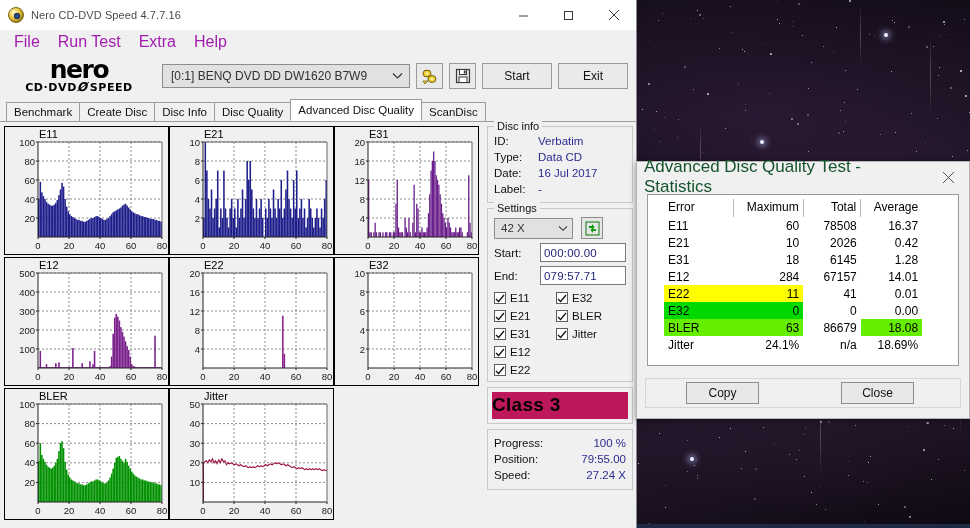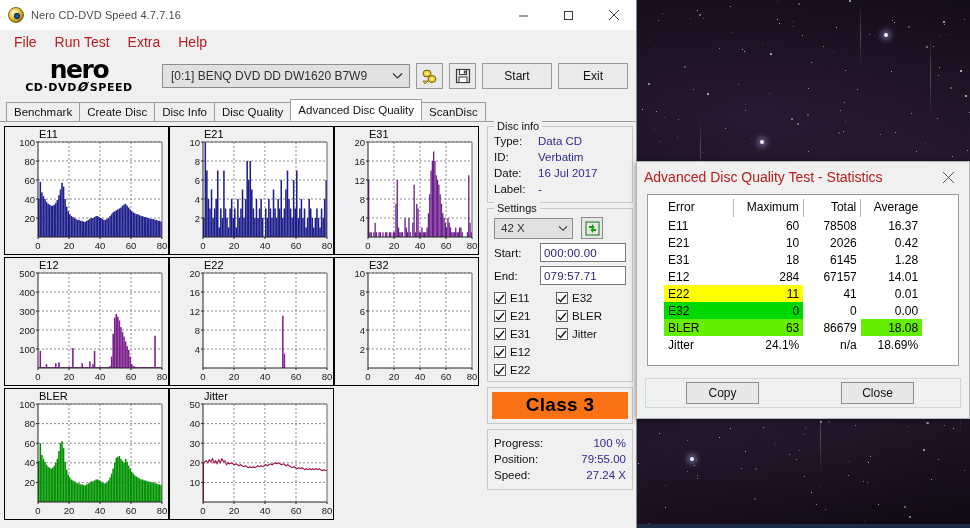--- a/index.html
+++ b/index.html
@@ -59,21 +59,21 @@
   .win-btn{
     width:45px;height:30px;display:flex;align-items:center;justify-content:center;
     color:#3a3a3a; font-size:13px; line-height:1;
   }
   .win-btn svg{display:block;}
 
   .menubar{
     height:23px; background:#f0f0f0; display:flex; align-items:center;
     padding-left:6px; gap:2px; flex:0 0 23px;
   }
-  .menu-item{ font-size:14px; color:#b91c1c; padding:3px 8px; }
+  .menu-item{ font-size:16px; color:#a21caf; padding:3px 8px; }
 
   .toolbar{
     flex:0 0 46px; display:flex; align-items:center; padding:0 8px;
     background:#f0f0f0; gap:6px;
   }
   .logo{
     width:142px; height:40px; display:flex; flex-direction:column;
     justify-content:center; align-items:center; margin-right:6px; flex:0 0 142px;
   }
   .logo-top{
@@ -187,39 +187,39 @@
   .box{
     width:12px;height:12px;background:#fff;border:1px solid #5d5d5d;
     display:flex;align-items:center;justify-content:center; flex:0 0 12px;
   }
   .box svg{ display:block; }
 
   .classbox{
     border:1px solid #c8c8c8; background:#f0f0f0; padding:4px;
   }
   .class-inner{
-    background:#f97316; text-align:center; font-size:19px; font-weight:bold;
+    background:#be185d; font-size:19px; font-weight:bold;
     color:#000; padding:2px 0 3px; letter-spacing:.3px;
   }
   .progbox{ border:1px solid #c8c8c8; background:#f0f0f0; padding:5px 6px 6px; }
   .progbox .kv .k{ width:64px; }
   .progbox .kv .v{ flex:1 1 auto; text-align:right; }
 
   
   #statsdlg{
     position:absolute; left:636px; top:161px; width:334px; height:258px;
     background:#f0f0f0; border:1px solid #b4b4b4;
     display:flex; flex-direction:column;
     box-shadow:0 1px 6px rgba(0,0,0,.45);
   }
   .dlg-title{
     height:30px; flex:0 0 30px; display:flex; align-items:center;
     padding-left:7px; background:#f0f0f0;
   }
-  .dlg-title-text{ font-size:14px; color:#b91c1c; }
+  .dlg-title-text{ font-size:17px; color:#14532d; }
   .dlg-close{
     margin-left:auto; width:42px; height:29px; display:flex;
     align-items:center; justify-content:center; color:#444;
   }
   .dlg-body{ flex:1 1 auto; padding:2px 10px 0; }
   .tablewrap{
     border:1px solid #9a9a9a; background:#fff; height:172px; padding:4px 16px 0;
   }
   table.stats{
     width:100%; border-collapse:collapse;
@@ -1345,26 +1345,26 @@
           </div>
       </div>
       <div class="chart-cell empty"></div>
     </div>
 
     <div class="side-col">
 
       <div class="group">
         <div class="legend">Disc info</div>
         <div class="kv">
+          <span class="k">ID:</span>
+          <span class="v">Verbatim</span>
+        </div>
+        <div class="kv">
           <span class="k">Type:</span>
           <span class="v">Data CD</span>
-        </div>
-        <div class="kv">
-          <span class="k">ID:</span>
-          <span class="v">Verbatim</span>
         </div>
         <div class="kv">
           <span class="k">Date:</span>
           <span class="v">16 Jul 2017</span>
         </div>
         <div class="kv">
           <span class="k">Label:</span>
           <span class="v">-</span>
         </div>
       </div>

